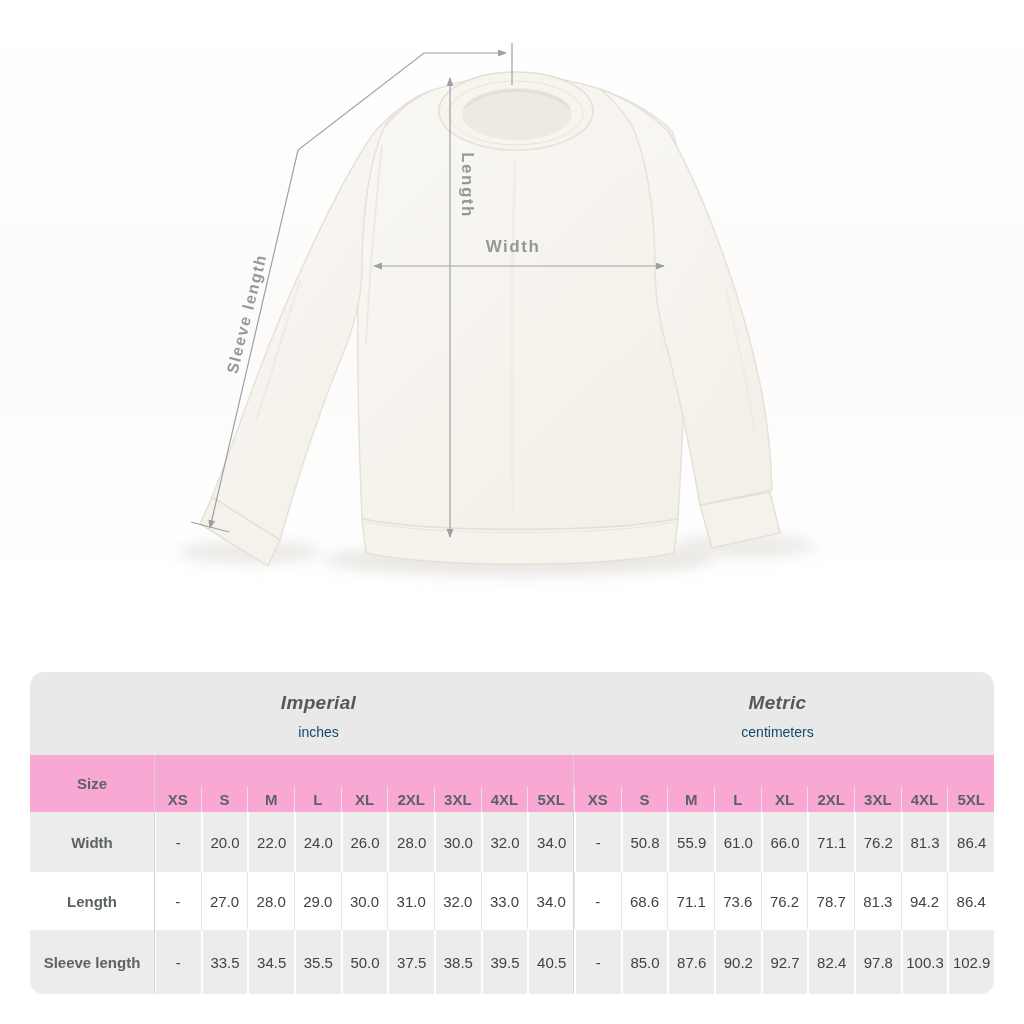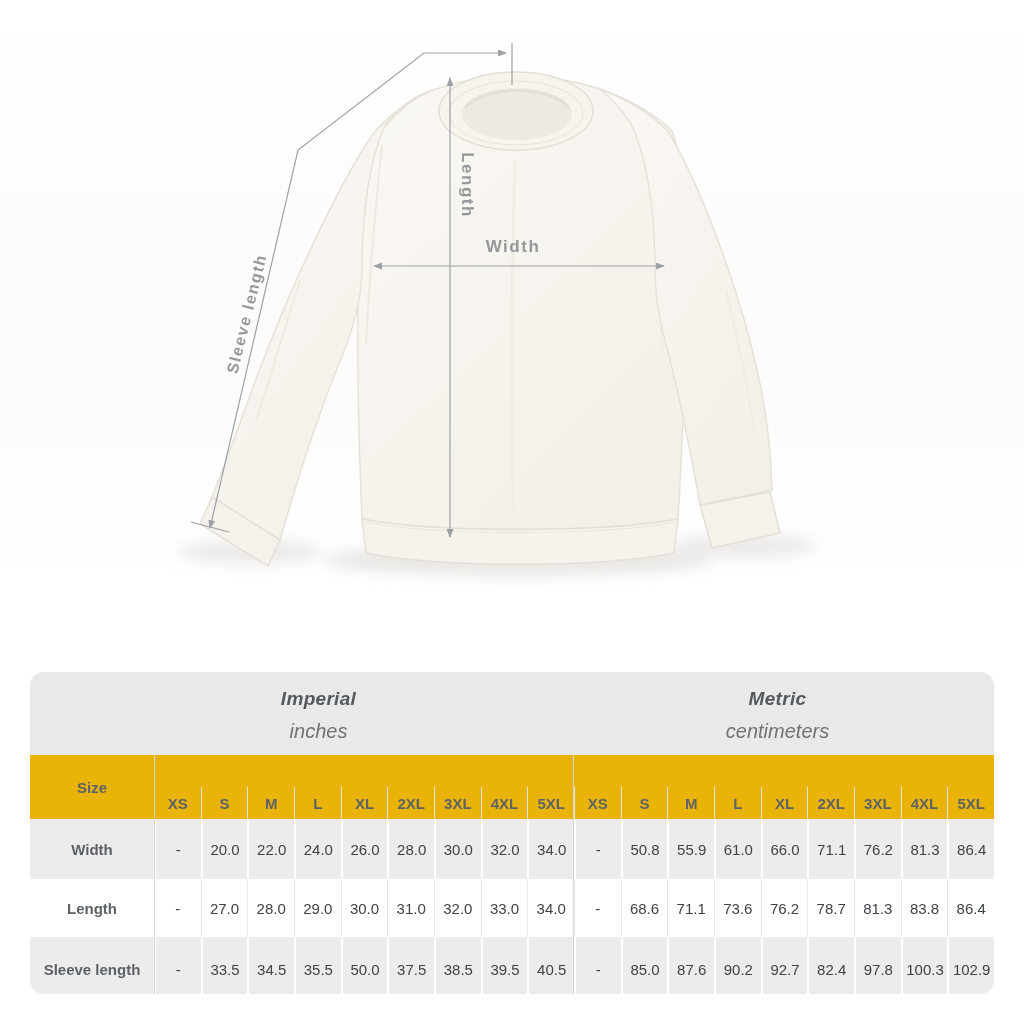--- a/index.html
+++ b/index.html
@@ -19,23 +19,23 @@
   .page-note{position:absolute;top:636px;left:0;width:100%;text-align:center;
     font-style:italic;font-size:15.5px;color:#696c6e;}
   
   .tbl{position:absolute;top:672px;left:30px;width:964px;height:322px;
     border-radius:14px;overflow:hidden;background:#ffffff;}
   .band{display:flex;height:83px;background:#e9e9e9;}
   .band-half{display:flex;flex-direction:column;align-items:center;justify-content:center;gap:10px;padding-top:4px;}
   .band-imperial{width:543px;padding-left:34px;box-sizing:border-box;}
   .band-metric{width:421px;padding-right:12px;box-sizing:border-box;text-align:right;}
   .band-title{font-size:19px;font-weight:bold;font-style:italic;color:#54595d;letter-spacing:.3px;}
-  .band-sub{font-size:20px;font-style:italic;color:#737373;}
+  .band-sub{font-size:14px;color:#0c4a6e;}
   .row{display:grid;grid-template-columns:124px repeat(18,1fr);align-items:stretch;}
-  .row-head{height:64px;background:#eab308;}
+  .row-head{height:57px;background:#f9a8d4;}
   .row-w{height:60px;background:#ececec;}
   .row-l{height:58px;background:#ffffff;}
   .row-s{height:64px;background:#ececec;}
   .cell{display:flex;align-items:center;justify-content:center;
     font-size:15px;color:#3e4347;white-space:nowrap;}
   .cell.head,.cell.rlabel{font-weight:bold;color:#5c6266;}
   .row-head .v{border-left:1px solid #e4e4e4;margin-top:32px;}
   .row-l .v{border-left:1px solid #e8e8e8;}
   .row-w .v,.row-s .v{border-left:2px solid #ffffff;}
   .vdiv{position:absolute;top:83px;bottom:0;width:1px;background:#d5d5d5;}
@@ -207,21 +207,21 @@
       <div class="cell v">32.0</div>
       <div class="cell v">33.0</div>
       <div class="cell v">34.0</div>
       <div class="cell v">-</div>
       <div class="cell v">68.6</div>
       <div class="cell v">71.1</div>
       <div class="cell v">73.6</div>
       <div class="cell v">76.2</div>
       <div class="cell v">78.7</div>
       <div class="cell v">81.3</div>
-      <div class="cell v">83.8</div>
+      <div class="cell v">94.2</div>
       <div class="cell v">86.4</div>
     </div>
 
     <div class="row row-s">
       <div class="cell rlabel">Sleeve length</div>
       <div class="cell v">-</div>
       <div class="cell v">33.5</div>
       <div class="cell v">34.5</div>
       <div class="cell v">35.5</div>
       <div class="cell v">50.0</div>

